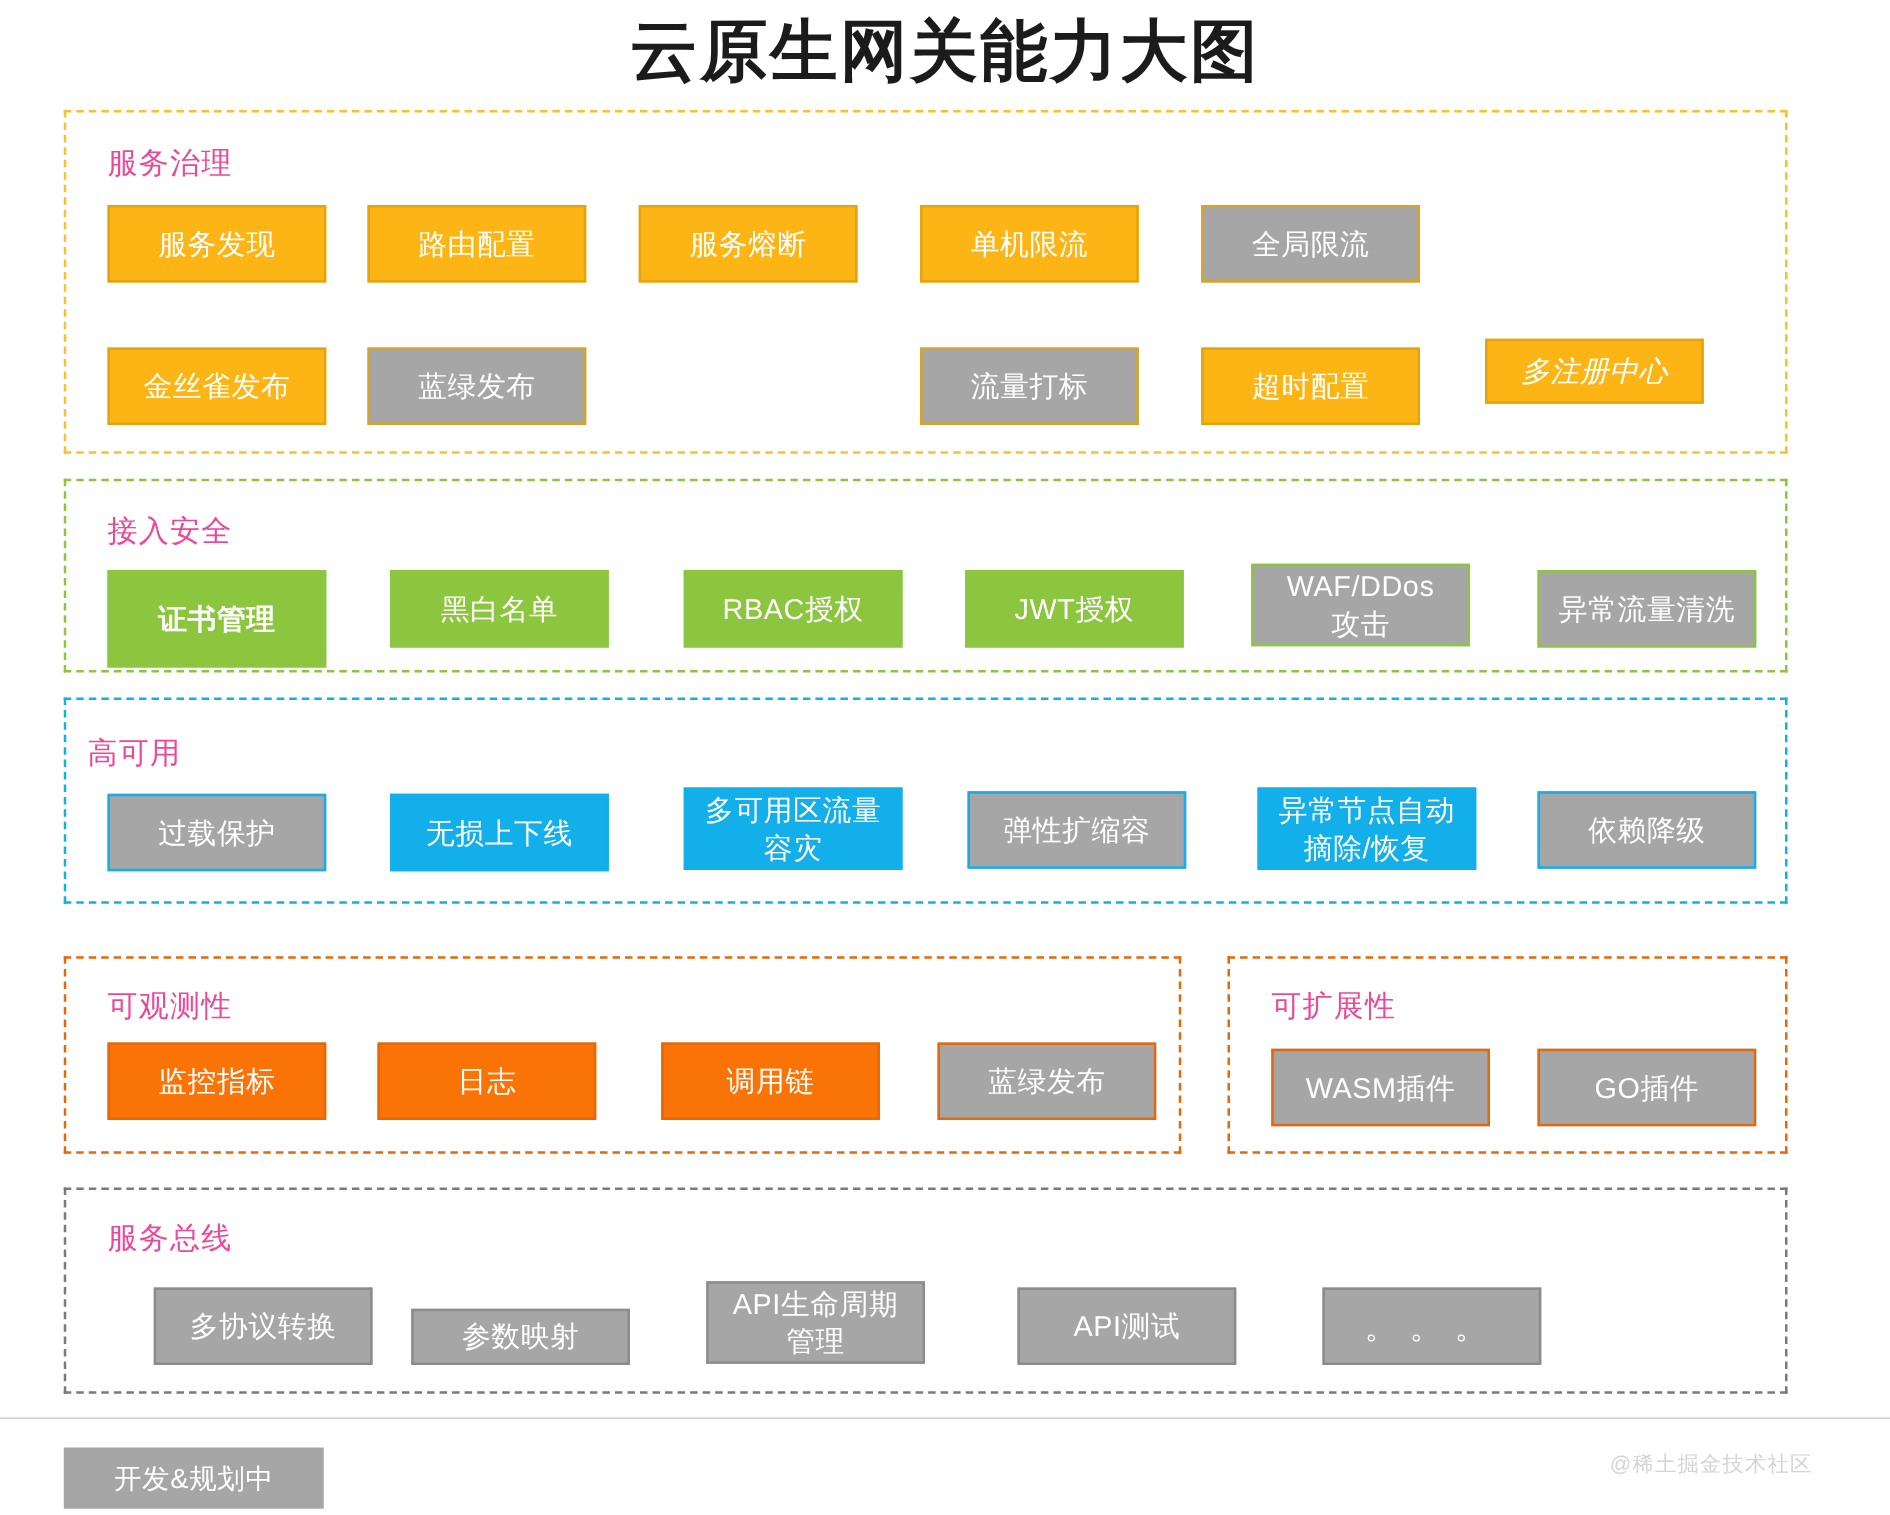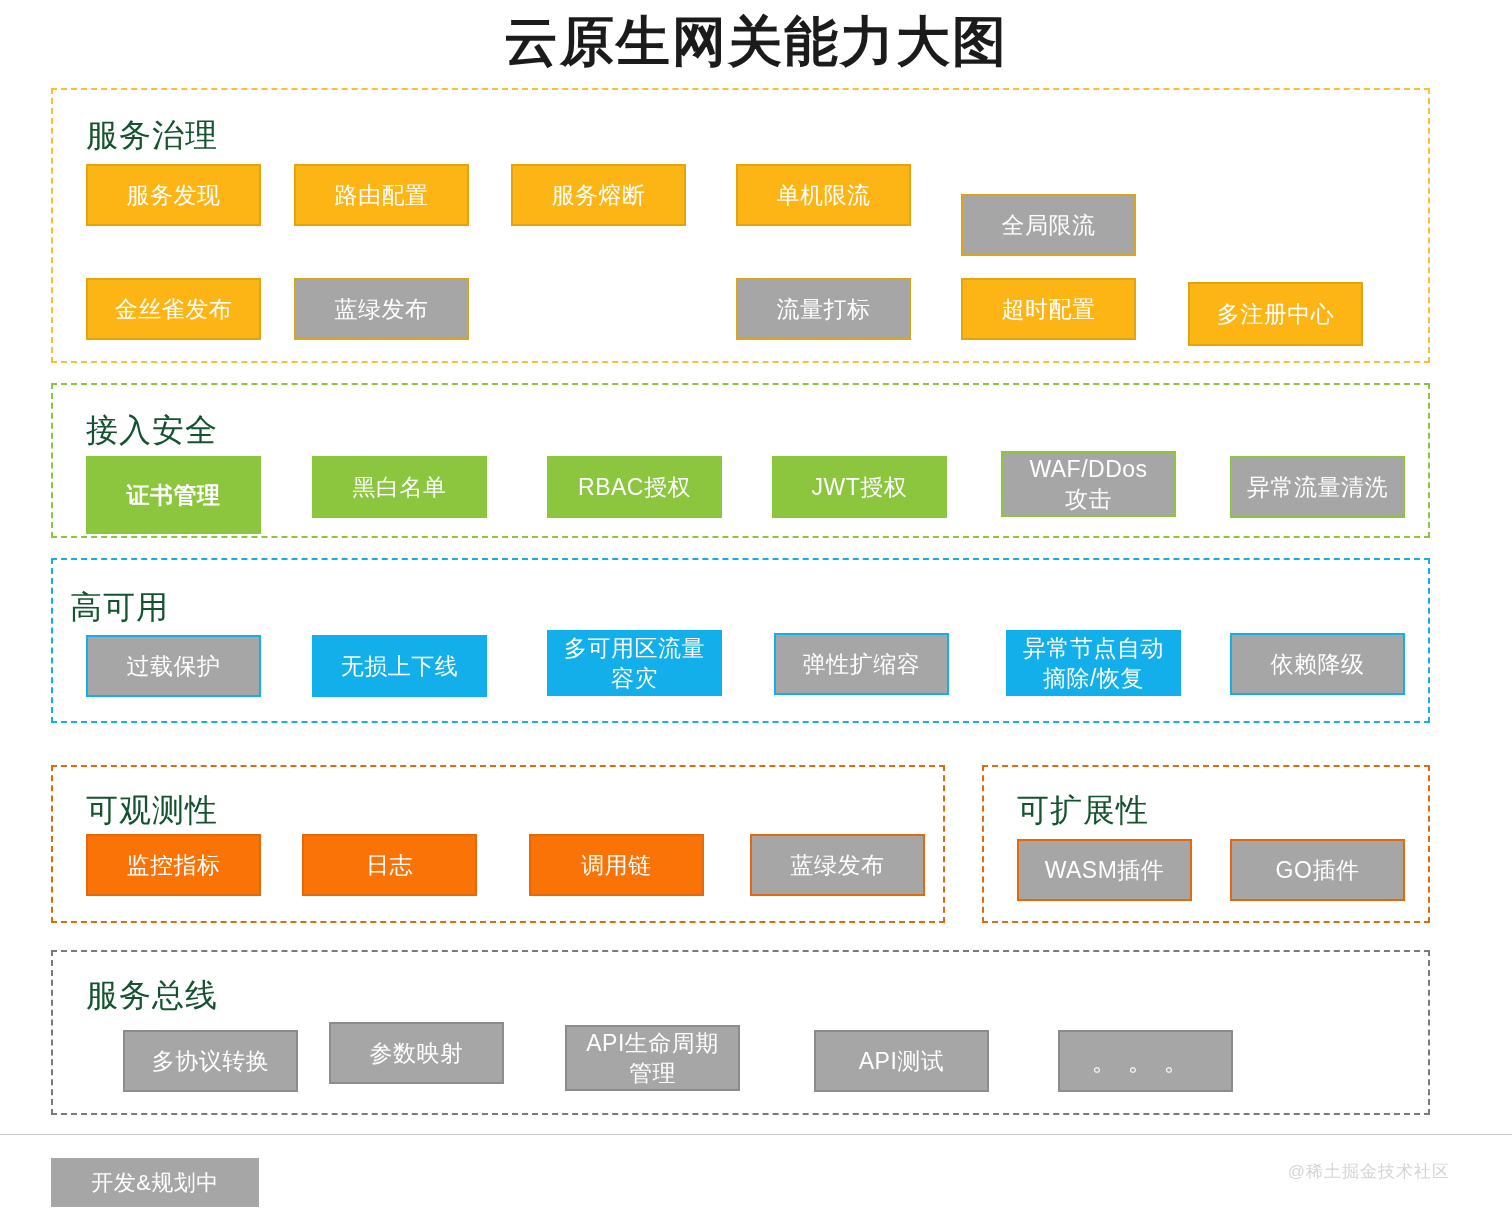--- a/index.html
+++ b/index.html
@@ -32,22 +32,22 @@
     white-space: nowrap;
   }
 
   
   .section {
     position: absolute;
     background: #ffffff;
   }
   .section-title {
     position: absolute;
-    font-size: 32px;
-    color: #14532d;
+    font-size: 24px;
+    color: #ec4899;
     font-weight: 400;
     white-space: nowrap;
     letter-spacing: 1px;
   }
 
   
   .card {
     position: absolute;
     display: flex;
     align-items: center;
@@ -116,27 +116,27 @@
 
   <div class="title">云原生网关能力大图</div>
 
   <div class="section f-amber" style="left:51px; top:88px; width:1379px; height:275px;">
     <div class="section-title" style="left:33px; top:24px;">服务治理</div>
 
     <div class="card c-amber" style="left:33px; top:74px; width:175px; height:62px;">服务发现</div>
     <div class="card c-amber" style="left:241px; top:74px; width:175px; height:62px;">路由配置</div>
     <div class="card c-amber" style="left:458px; top:74px; width:175px; height:62px;">服务熔断</div>
     <div class="card c-amber" style="left:683px; top:74px; width:175px; height:62px;">单机限流</div>
-    <div class="card c-gray g-amber" style="left:908px; top:74px; width:175px; height:62px;margin-top:30px;">全局限流</div>
+    <div class="card c-gray g-amber" style="left:908px; top:74px; width:175px; height:62px;">全局限流</div>
 
     <div class="card c-amber" style="left:33px; top:188px; width:175px; height:62px;">金丝雀发布</div>
     <div class="card c-gray g-amber" style="left:241px; top:188px; width:175px; height:62px;">蓝绿发布</div>
     <div class="card c-gray g-amber" style="left:683px; top:188px; width:175px; height:62px;">流量打标</div>
     <div class="card c-amber" style="left:908px; top:188px; width:175px; height:62px;">超时配置</div>
-    <div class="card c-amber" style="left:1135px; top:192px; width:175px; height:64px;">多注册中心</div>
+    <div class="card c-amber" style="left:1135px; top:181px; width:175px; height:52px;font-style:italic;">多注册中心</div>
   </div>
 
   <div class="section f-green" style="left:51px; top:383px; width:1379px; height:155px;">
     <div class="section-title" style="left:33px; top:24px;">接入安全</div>
 
     <div class="card c-green" style="left:33px; top:71px; width:175px; height:78px;font-weight:bold;">证书管理</div>
     <div class="card c-green" style="left:259px; top:71px; width:175px; height:62px;">黑白名单</div>
     <div class="card c-green" style="left:494px; top:71px; width:175px; height:62px;">RBAC授权</div>
     <div class="card c-green" style="left:719px; top:71px; width:175px; height:62px;">JWT授权</div>
     <div class="card c-gray g-green two-line" style="left:948px; top:66px; width:175px; height:66px;">
@@ -182,21 +182,21 @@
     <div class="section-title" style="left:33px; top:22px;">可扩展性</div>
 
     <div class="card c-gray g-orange" style="left:33px; top:72px; width:175px; height:62px;">WASM插件</div>
     <div class="card c-gray g-orange" style="left:246px; top:72px; width:175px; height:62px;">GO插件</div>
   </div>
 
   <div class="section f-gray" style="left:51px; top:950px; width:1379px; height:165px;">
     <div class="section-title" style="left:33px; top:22px;">服务总线</div>
 
     <div class="card c-gray g-plain" style="left:33px; top:78px; width:175px; height:62px;margin-left:37px;">多协议转换</div>
-    <div class="card c-gray g-plain" style="left:276px; top:70px; width:175px; height:62px;">参数映射</div>
+    <div class="card c-gray g-plain" style="left:276px; top:95px; width:175px; height:45px;">参数映射</div>
     <div class="card c-gray g-plain two-line" style="left:512px; top:73px; width:175px; height:66px;">
       <span>
         <span>API生命周期</span><br>
         <span>管理</span>
       </span>
     </div>
     <div class="card c-gray g-plain" style="left:761px; top:78px; width:175px; height:62px;">API测试</div>
     <div class="card c-gray g-plain" style="left:1005px; top:78px; width:175px; height:62px;">
       <span class="dots">。。。</span>
     </div>

